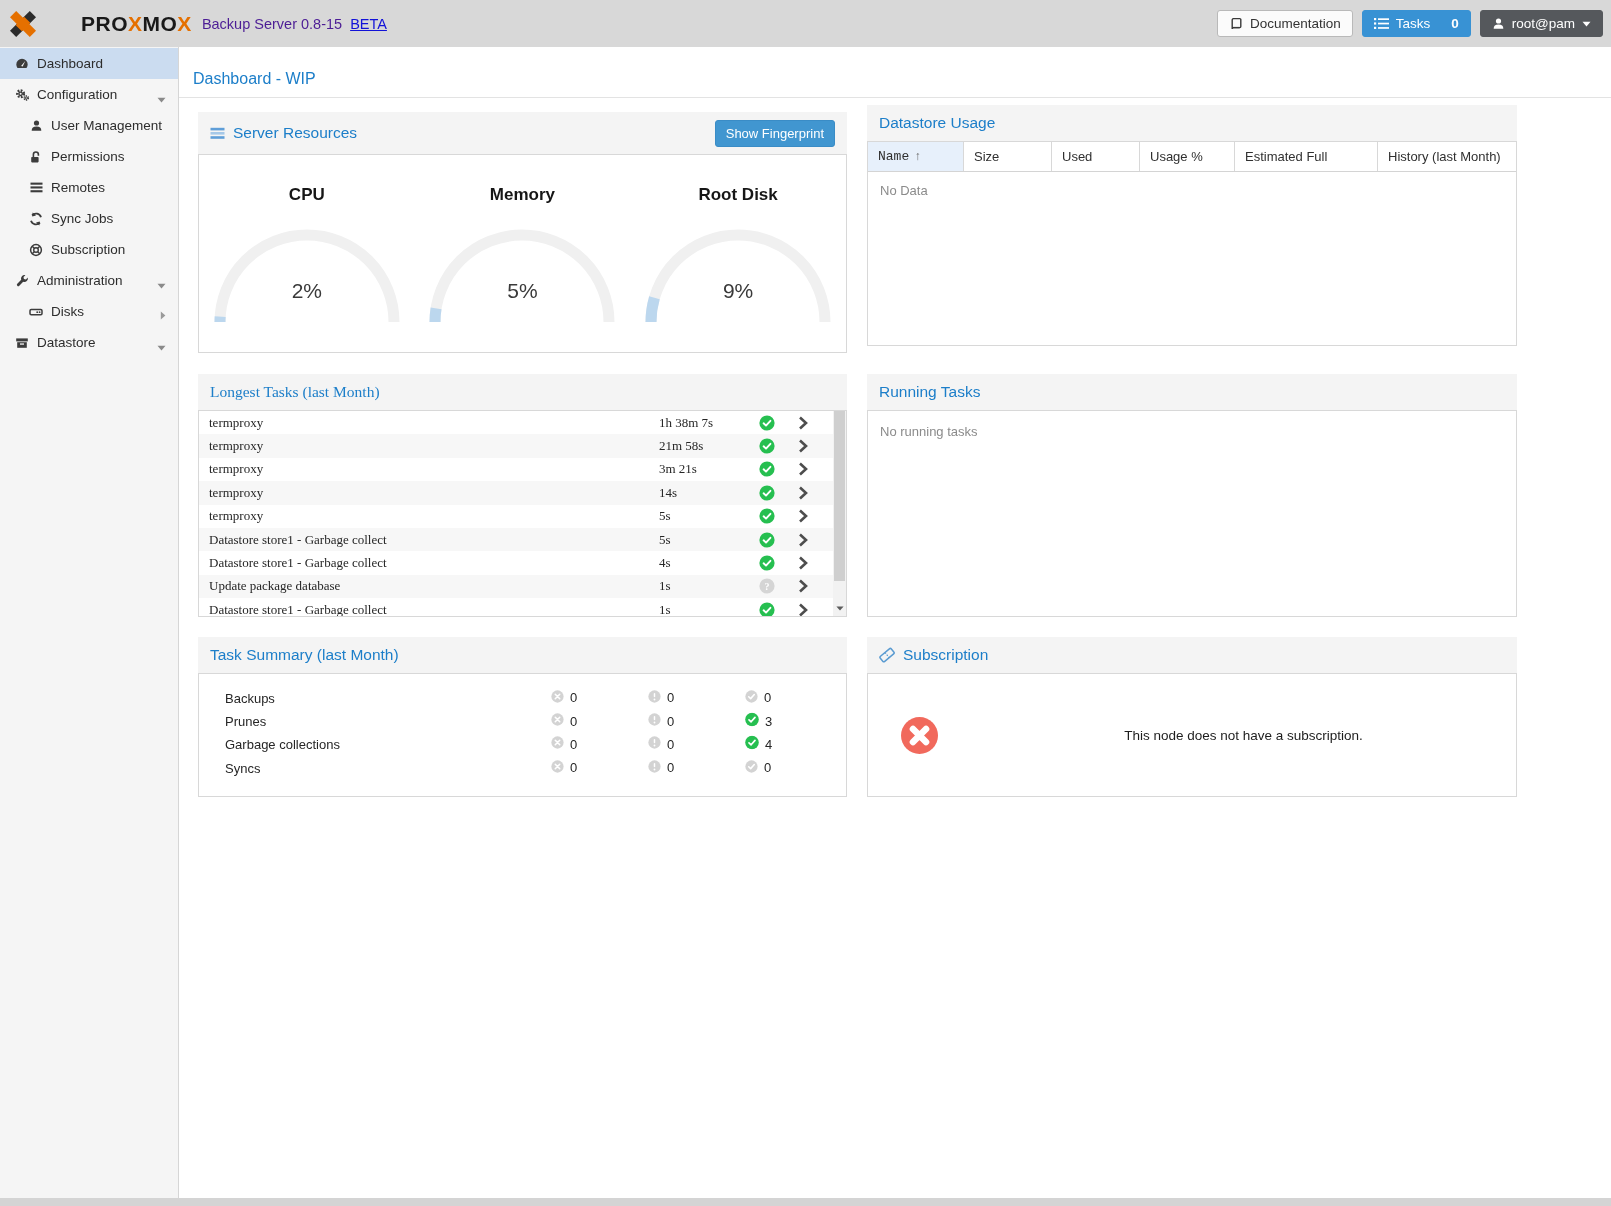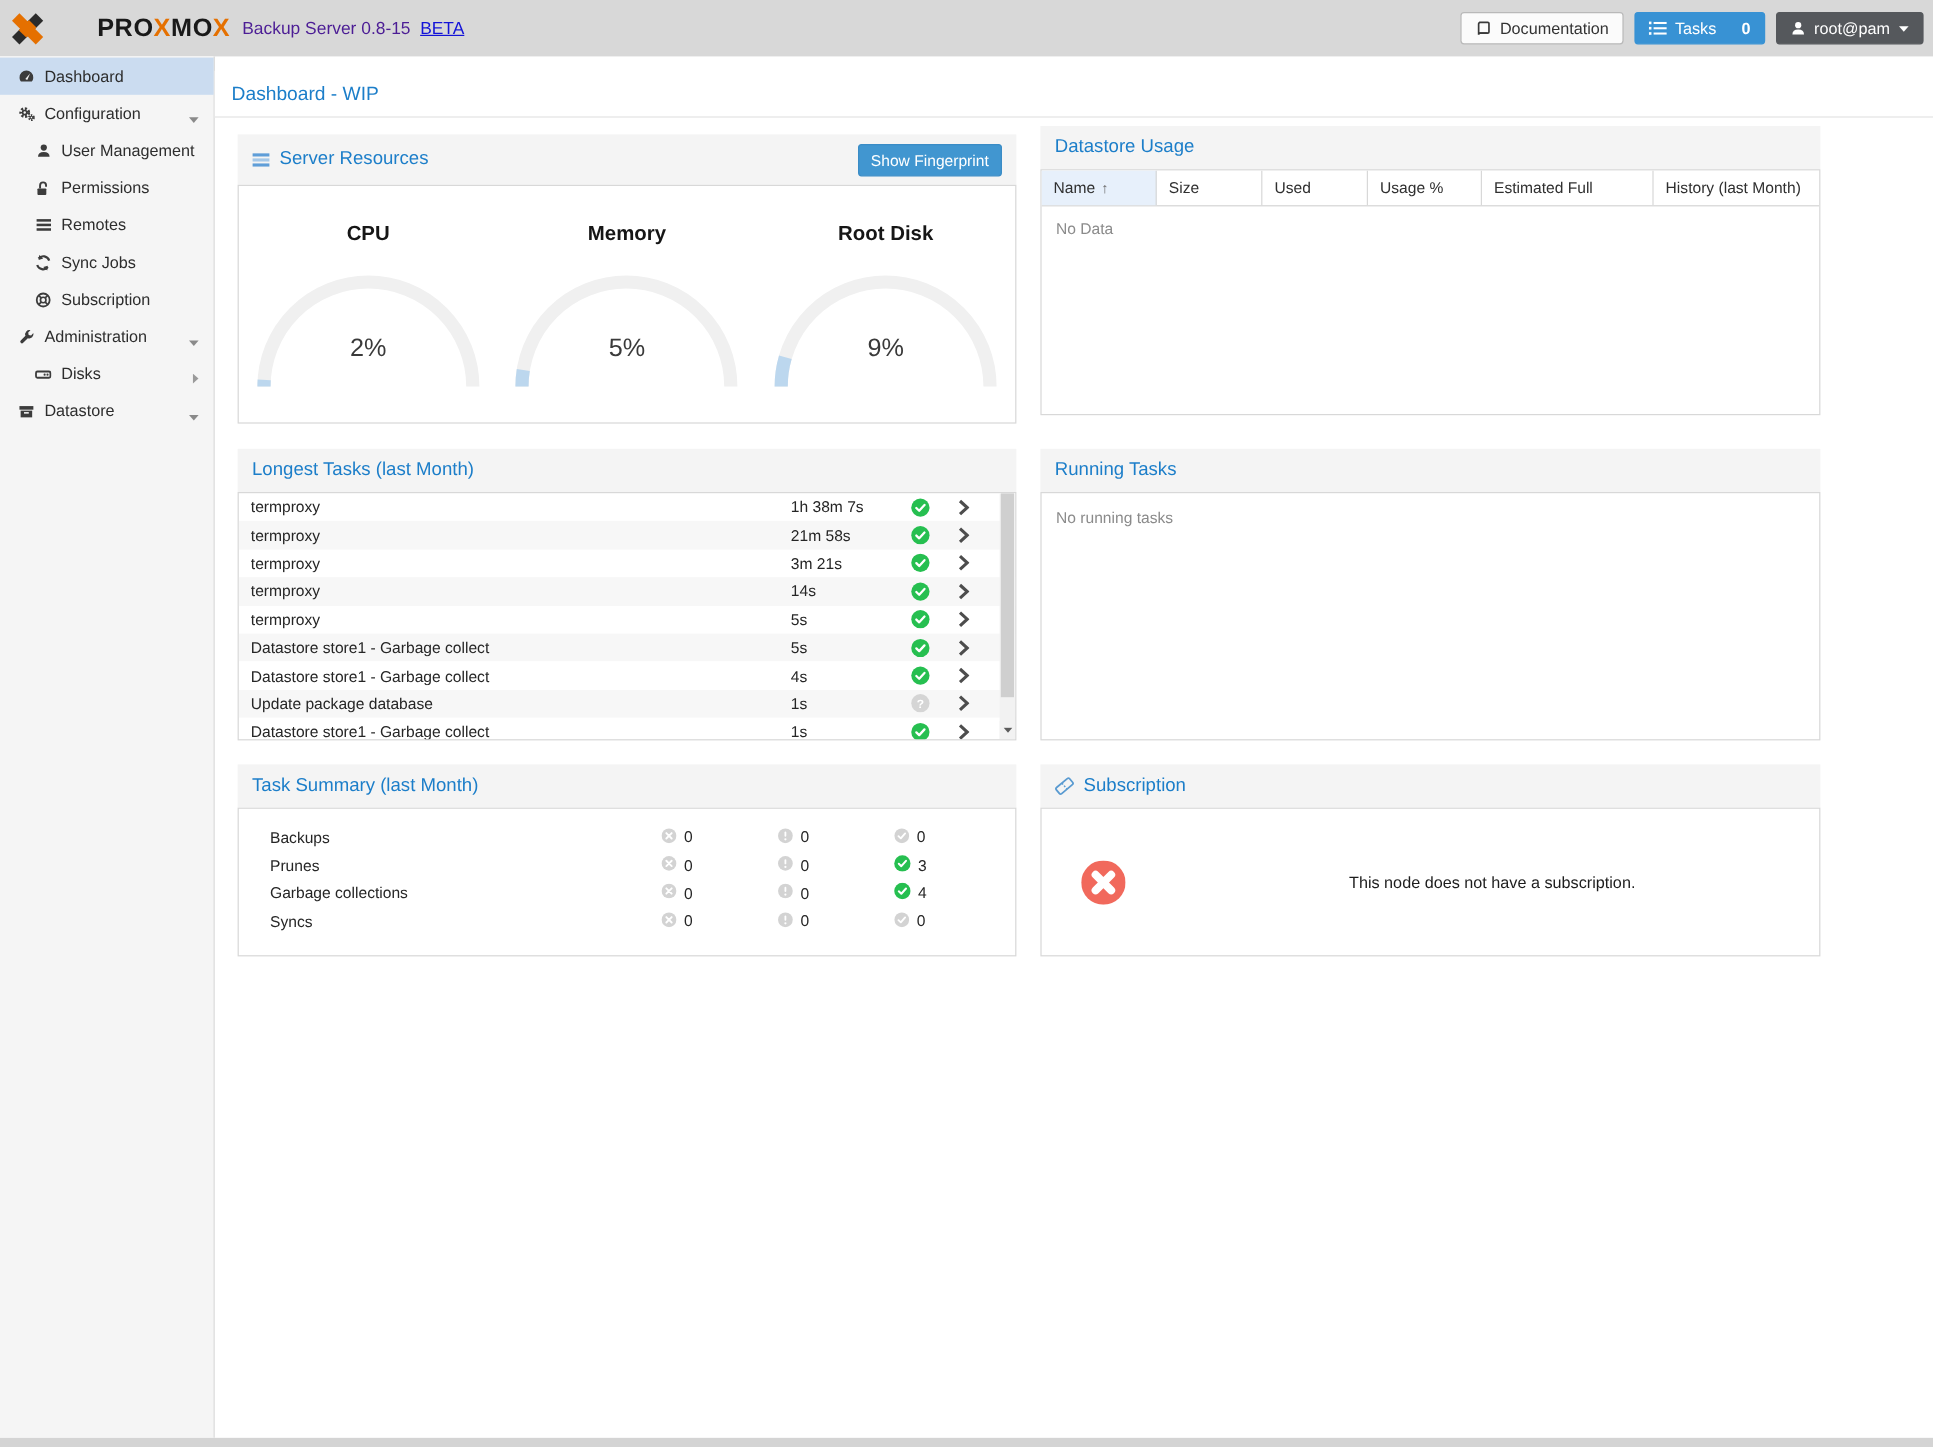--- a/index.html
+++ b/index.html
@@ -42,21 +42,21 @@
   .panel-header { height:36px; background:#f4f4f4; display:flex; align-items:center; padding:0 12px; gap:8px; }
   .panel-title { font-size:15.5px; color:#1c7ec9; }
   .panel-body { position:absolute; left:0; right:0; bottom:0; background:#fff; border:1px solid #d8d8d8; overflow:hidden; }
 
   
   .p-resources { left:19px;  top:53px;  width:649px; height:241px; }
   .p-resources .panel-header { height:42px; }
   .p-resources .panel-body { top:42px; }
   .p-datastore { left:688px; top:46px;  width:650px; height:241px; }
   .p-datastore .panel-body { top:36px; }
-  .p-longest   { left:19px;  top:315px; width:649px; height:243px; }
+  .p-longest   { left:19px;  top:315px; width:649px; height:243px;font-family:Liberation Serif, serif; }
   .p-longest .panel-body { top:36px; }
   .p-running   { left:688px; top:315px; width:650px; height:243px; }
   .p-running .panel-body { top:36px; }
   .p-summary   { left:19px;  top:578px; width:649px; height:160px; }
   .p-summary .panel-body { top:36px; }
   .p-subscr    { left:688px; top:578px; width:650px; height:160px; }
   .p-subscr .panel-body { top:36px; }
 
   .btn-fingerprint { margin-left:auto; background:#4196d0; color:#fff; border:1px solid #3a8cc6;
     border-radius:3px; font-size:13px; padding:5px 10px; cursor:pointer; }
@@ -66,21 +66,21 @@
   .gauge-col { width:33.33%; text-align:center; }
   .gauge-title { font-size:17px; font-weight:bold; color:#161616; }
   .gauge { position:relative; display:inline-block; width:190px; height:101px; margin-top:22px; }
   .gauge-value { position:absolute; left:0; top:52px; width:100%; text-align:center;
     font-size:21px; color:#3a3a3a; }
 
   
   .grid-header { display:flex; height:30px; border-bottom:1px solid #d4d4d4; font-size:13px; color:#303030; }
   .gh-cell { line-height:29px; padding-left:10px; border-right:1px solid #d8d8d8; cursor:pointer;
     white-space:nowrap; overflow:hidden; }
-  .gh-cell.sorted { background:#e7f0fb; }
+  .gh-cell.sorted { background:#e7f0fb;font-family:Liberation Mono, monospace; }
   .sort-arrow { color:#6b6b6b; margin-left:5px; font-size:12px; }
   .empty-text { padding:11px 12px; font-size:13px; color:#8b8b8b; }
 
   
   .task-row { height:23.4px; display:flex; align-items:center; font-size:13px; color:#262626; cursor:pointer; }
   .task-row:nth-child(even) { background:#f7f7f7; }
   .tr-name { flex:none; width:460px; padding-left:10px; white-space:nowrap; overflow:hidden; }
   .tr-dur { flex:none; width:90px; }
   .tr-status { flex:none; width:36px; display:flex; justify-content:center; }
   .tr-go { flex:none; width:36px; display:flex; justify-content:center; cursor:pointer; }

